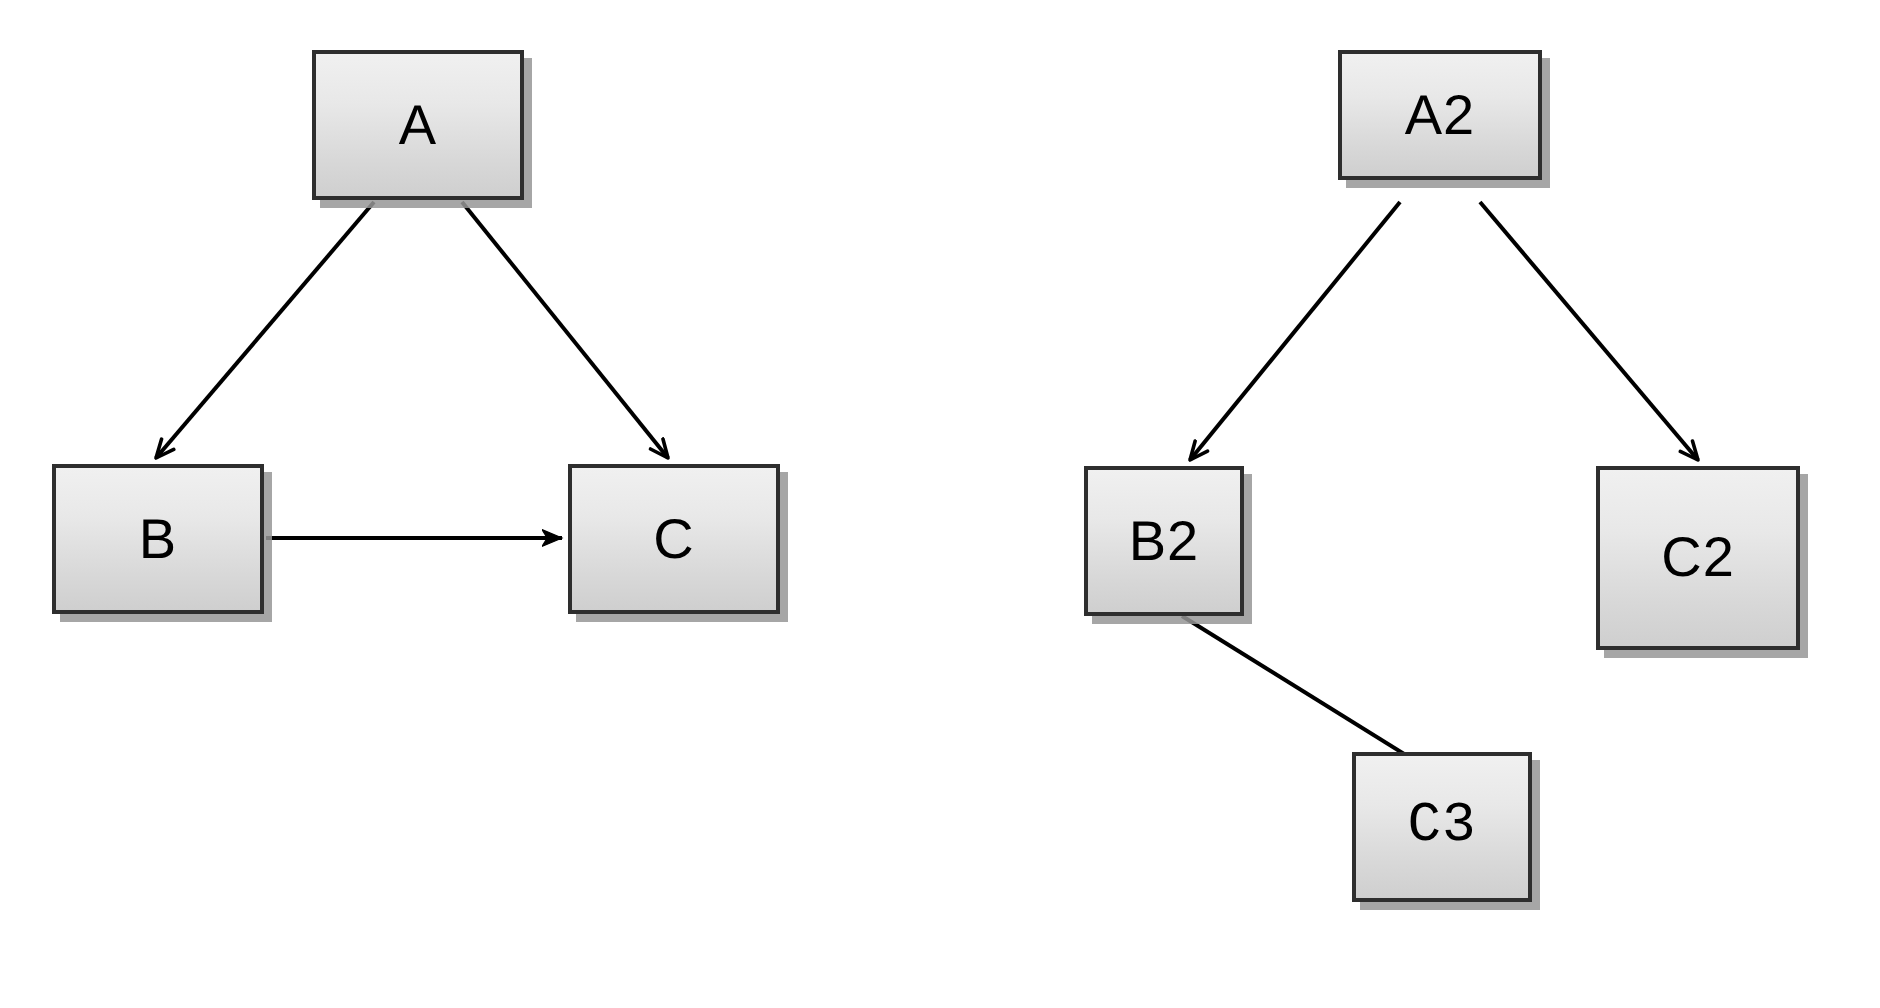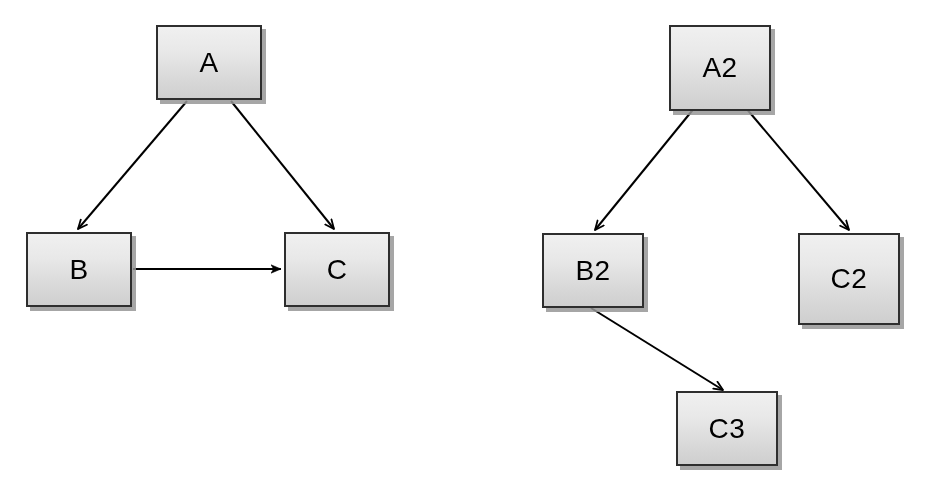--- a/index.html
+++ b/index.html
@@ -82,27 +82,27 @@
         <span class="node-label">A</span>
       </div>
       <div class="node" style="left: 26px; top: 232px; width: 106px; height: 75px;">
         <span class="node-label">B</span>
       </div>
       <div class="node" style="left: 284px; top: 232px; width: 106px; height: 75px;">
         <span class="node-label">C</span>
       </div>
     </div>
   <div id="nodes-right">
-      <div class="node" style="left: 669px; top: 25px; width: 102px; height: 86px;">
+      <div class="node" style="left: 669px; top: 25px; width: 102px; height: 65px;">
         <span class="node-label">A2</span>
       </div>
-      <div class="node" style="left: 542px; top: 233px; width: 102px; height: 75px;">
+      <div class="node" style="left: 542px; top: 233px; width: 80px; height: 75px;">
         <span class="node-label">B2</span>
       </div>
       <div class="node" style="left: 798px; top: 233px; width: 102px; height: 92px;">
         <span class="node-label">C2</span>
       </div>
-      <div class="node" style="left: 676px; top: 391px; width: 102px; height: 75px;">
+      <div class="node" style="left: 676px; top: 376px; width: 90px; height: 75px; font-family: Liberation Mono, monospace;">
         <span class="node-label">C3</span>
       </div>
     </div>
 
 </div>
 
 </body></html>

